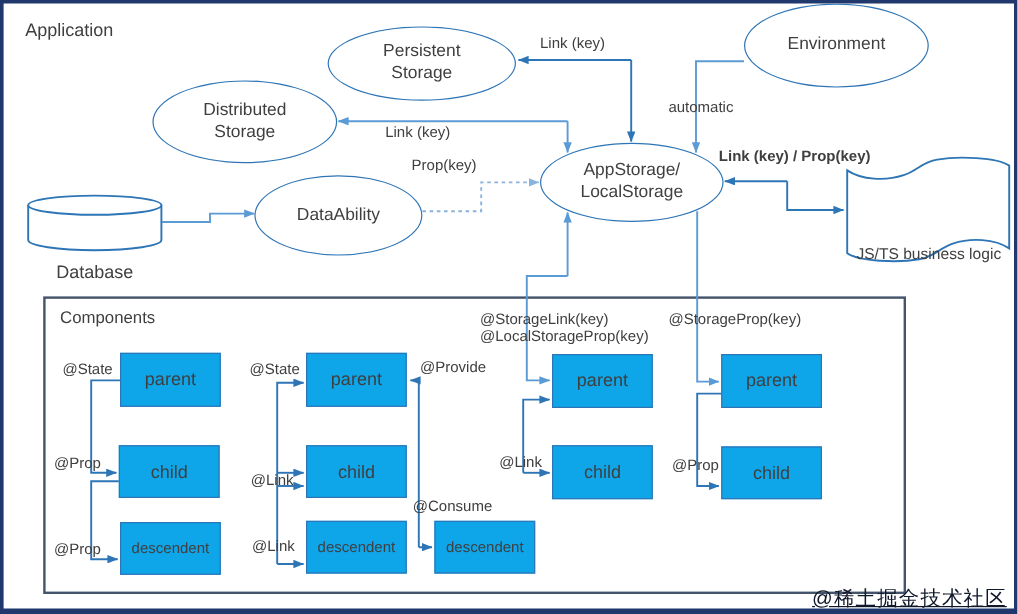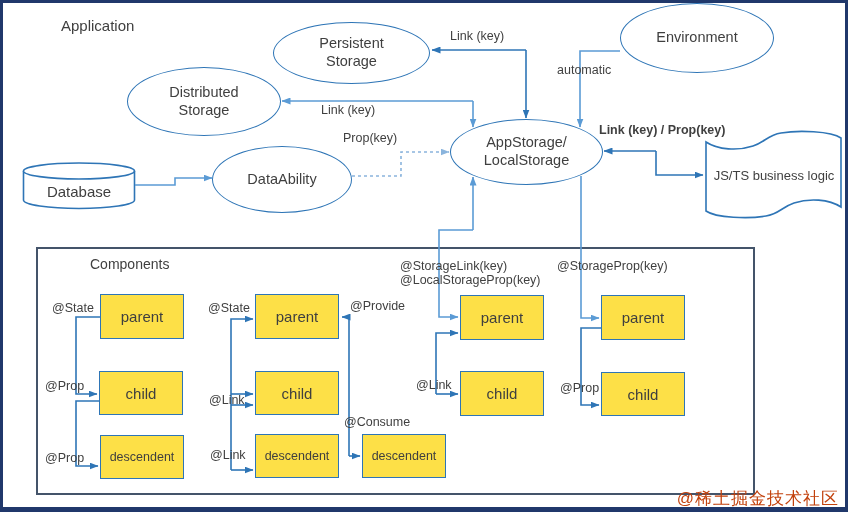--- a/index.html
+++ b/index.html
@@ -3,29 +3,29 @@
 <meta charset="utf-8">
 <style>
   html,body{margin:0;padding:0;background:#ffffff;}
   #stage{position:relative;width:848px;height:512px;background:#ffffff;overflow:hidden;
          border:3px solid #20386b;border-bottom-width:5px;box-sizing:border-box;
          font-family:"Liberation Sans", sans-serif;color:#3f3f3f;}
   .abs{position:absolute;box-sizing:border-box;}
   .ellipse{border:1.5px solid #2e75b6;border-radius:50%;background:#ffffff;
            display:flex;flex-direction:column;align-items:center;justify-content:center;
            text-align:center;font-size:14.5px;line-height:1.22;z-index:3;}
-  .cbox{border:1.5px solid #2e75b6;background:#fde047;display:flex;align-items:center;
+  .cbox{border:1.5px solid #2e75b6;background:#0ea5e9;display:flex;align-items:center;
         justify-content:center;font-size:15px;z-index:3;}
   .cbox.small{font-size:12.5px;}
   .panel{border:2px solid #44546a;background:transparent;z-index:1;}
   .lbl{font-size:12.5px;white-space:nowrap;z-index:4;}
-  .seclbl{font-size:14.5px;z-index:4;margin-left:40px;}
-  .nodetext{display:flex;align-items:center;justify-content:center;text-align:left;z-index:4;}
+  .seclbl{font-size:14.5px;z-index:4;}
+  .nodetext{display:flex;align-items:center;justify-content:center;text-align:left;z-index:4;margin-top:36px;}
   svg.wires{position:absolute;left:0;top:0;z-index:2;}
-  #watermark{font-size:17px;color:#c2410c;z-index:6;letter-spacing:1px;}
+  #watermark{font-size:17px;color:#0f172a;z-index:6;letter-spacing:1px;text-decoration:underline;}
 </style>
 </head>
 <body>
 
 <div id="stage">
 
   <div class="abs seclbl" style="left:18px;top:14px;font-size:15px;">Application</div>
 
   <div class="abs panel" style="left:33px;top:244px;width:719px;height:248px;"></div>
   <div class="abs seclbl" style="left:47px;top:253px;font-size:14px;">Components</div>
@@ -105,21 +105,21 @@
   <div class="abs ellipse" style="left:447px;top:116px;width:153px;height:66px;">
     <span>AppStorage/</span>
     <span>LocalStorage</span>
   </div>
 
   <div class="abs nodetext" style="left:20px;top:178px;width:112px;height:20px;font-size:15px;">Database</div>
   <div class="abs nodetext" style="left:704px;top:163px;width:134px;height:18px;font-size:13px;">JS/TS business logic</div>
 
   <div class="abs lbl" style="left:447px;top:26px;">Link (key)</div>
   <div class="abs lbl" style="left:318px;top:100px;">Link (key)</div>
-  <div class="abs lbl" style="left:554px;top:60px;">automatic</div>
+  <div class="abs lbl" style="left:554px;top:79px;">automatic</div>
   <div class="abs lbl" style="left:340px;top:128px;">Prop(key)</div>
   <div class="abs lbl" style="left:596px;top:120px;font-weight:bold;">Link (key) / Prop(key)</div>
 
   <div class="abs cbox" style="left:97px;top:291px;width:84px;height:45px;">
     <span>parent</span>
     </div>
   <div class="abs cbox" style="left:96px;top:368px;width:84px;height:44px;">
     <span>child</span>
     </div>
   <div class="abs cbox small" style="left:97px;top:432px;width:84px;height:44px;">

